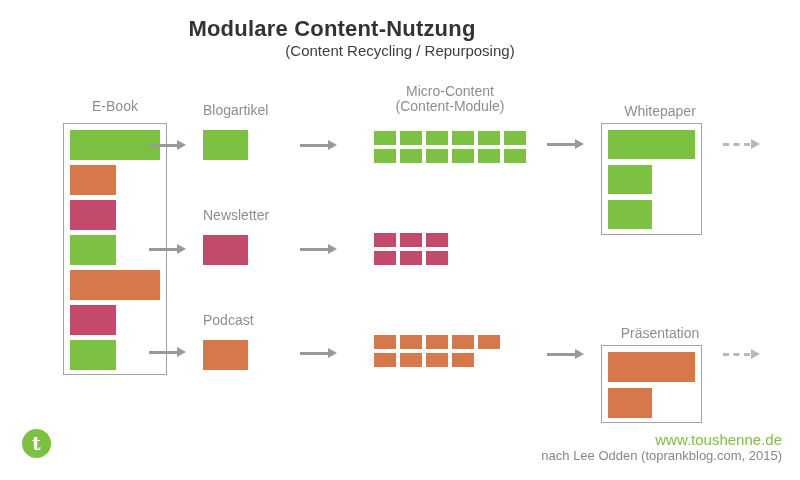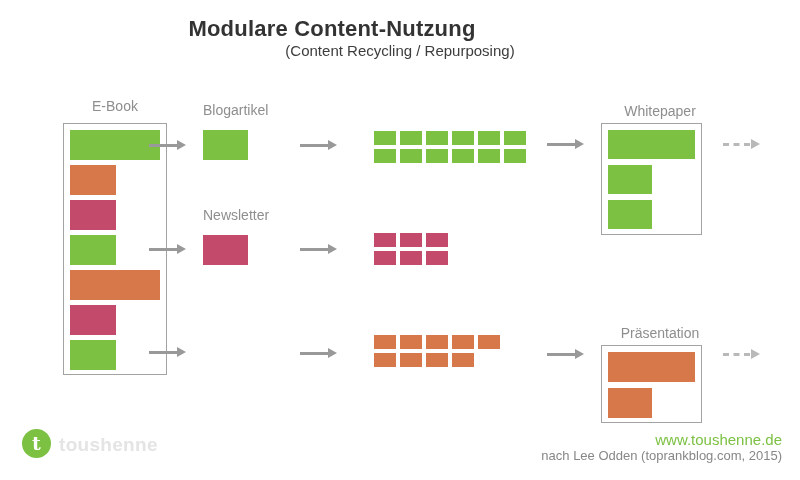--- a/index.html
+++ b/index.html
@@ -125,21 +125,29 @@
   </div>
 
   <div class="channel" id="channel-0">
     <div class="col-label ch-label">Blogartikel</div>
     <div class="ch-rect" style="background: rgb(124, 193, 66);"></div>
   </div>
   <div class="channel" id="channel-1">
     <div class="col-label ch-label">Newsletter</div>
     <div class="ch-rect" style="background: rgb(196, 74, 107);"></div>
   </div>
-
+  <div class="channel" id="channel-2">
+    <div class="col-label ch-label">Podcast</div>
+    <div class="ch-rect" style="background: rgb(215, 120, 74);"></div>
+  </div>
+
+  <div id="micro-label">
+    <div>Micro-Content</div>
+    <div>(Content-Module)</div>
+  </div>
   <div class="grid" id="grid-0">
       <div class="grid-row">
         <div class="cell" style="background: rgb(124, 193, 66);"></div>
         <div class="cell" style="background: rgb(124, 193, 66);"></div>
         <div class="cell" style="background: rgb(124, 193, 66);"></div>
         <div class="cell" style="background: rgb(124, 193, 66);"></div>
         <div class="cell" style="background: rgb(124, 193, 66);"></div>
         <div class="cell" style="background: rgb(124, 193, 66);"></div>
       </div>
       <div class="grid-row">
@@ -203,17 +211,16 @@
   <div class="arrow" id="b3"></div>
   <div class="arrow" id="c1"></div>
   <div class="arrow" id="c2"></div>
 
   <div class="dashed-arrow" id="d1"></div>
   <div class="dashed-arrow" id="d2"></div>
 
   <div class="logo-circle" id="logo-circle" style="background: rgb(124, 193, 66);">
     <span class="logo-letter">t</span>
   </div>
-  <div class="logo-text">toushenne</div>
   <div class="website" id="website-link" style="color: rgb(124, 193, 66);">www.toushenne.de</div>
   <div class="attribution">nach Lee Odden (toprankblog.com, 2015)</div>
 
 </div>
 
 </body></html>

